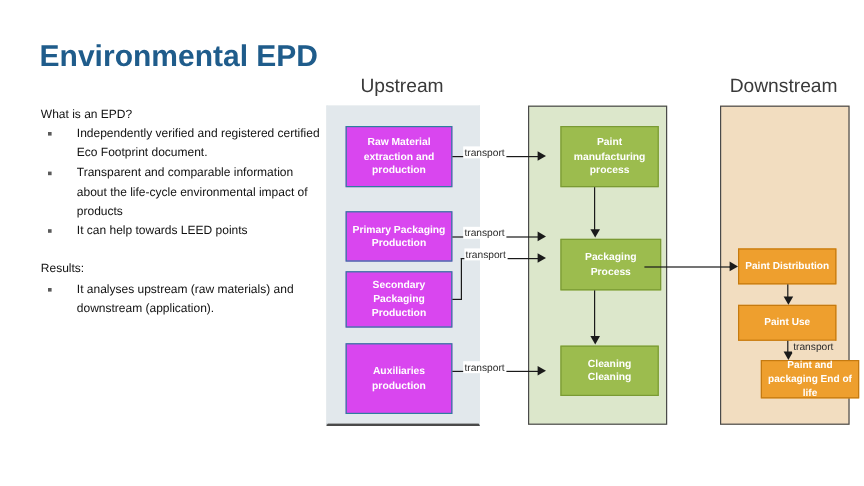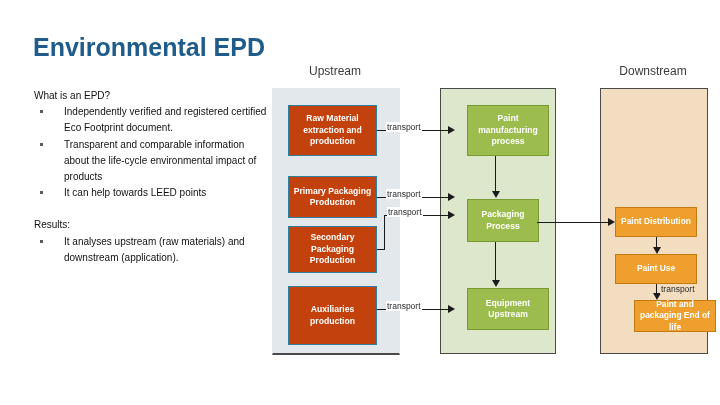--- a/index.html
+++ b/index.html
@@ -34,21 +34,21 @@
     position:absolute;left:6px;top:6px;
     width:3px;height:3px;background:#5a5a5a;
   }
   .spacer{height:16px;}
 
   
   .diagram{position:absolute;left:266px;top:62px;width:448px;height:300px;}
 
   .colhead{
     position:absolute;
-    font-size:12px;color:#3a3a3a;
+    font-size:16px;color:#3a3a3a;
     text-align:center;white-space:nowrap;
   }
 
   .panel{position:absolute;}
   .panel.up{
     left:6px;top:26px;width:126px;height:264px;
     background:#E2E8EC;border:1px solid #E2E8EC;
     border-bottom:2px solid #4a4a4a;
   }
   .panel.core{
@@ -62,21 +62,21 @@
 
   .node{
     position:absolute;
     box-sizing:border-box;
     display:flex;align-items:center;justify-content:center;
     text-align:center;
     color:#ffffff;font-weight:bold;
     line-height:11.5px;
     padding:2px 3px;
   }
-  .node.blue{background:#c2410c;border:1px solid #2E7E9E;font-size:8.6px;}
+  .node.blue{background:#d946ef;border:1px solid #2E7E9E;font-size:8.6px;}
   .node.green{background:#9CBC4E;border:1px solid #7A9A34;font-size:8.6px;margin-left:12px;}
   .node.orange{background:#EE9F2E;border:1px solid #C57A10;font-size:8.4px;}
 
   .conn{position:absolute;background:#1a1a1a;}
   .conn.h{height:1px;}
   .conn.v{width:1px;}
 
   .arrowR{
     position:absolute;width:0;height:0;
     border-top:4px solid transparent;
@@ -125,22 +125,22 @@
     <div class="panel up"></div>
     <div class="panel core"></div>
     <div class="panel down"></div>
 
     <div class="node blue" style="left:22px;top:43px;width:89px;height:51px;">Raw Material extraction and production</div>
     <div class="node blue" style="left:22px;top:114px;width:89px;height:42px;">Primary Packaging Production</div>
     <div class="node blue" style="left:22px;top:164px;width:89px;height:47px;">Secondary Packaging Production</div>
     <div class="node blue" style="left:22px;top:224px;width:89px;height:59px;">Auxiliaries production</div>
 
     <div class="node green" style="left:189px;top:43px;width:82px;height:51px;">Paint manufacturing process</div>
-    <div class="node green" style="left:189px;top:137px;width:72px;height:43px;">Packaging Process</div>
-    <div class="node green" style="left:189px;top:226px;width:82px;height:42px;">Equipment Upstream</div>
+    <div class="node green" style="left:189px;top:137px;width:84px;height:43px;">Packaging Process</div>
+    <div class="node green" style="left:189px;top:226px;width:82px;height:42px;">Cleaning Cleaning</div>
 
     <div class="node orange" style="left:349px;top:145px;width:82px;height:30px;">Paint Distribution</div>
     <div class="node orange" style="left:349px;top:192px;width:82px;height:30px;">Paint Use</div>
     <div class="node orange" style="left:368px;top:238px;width:82px;height:32px;">Paint and packaging End of life</div>
 
     <div class="conn h" style="left:111px;top:68px;width:72px;"></div>
     <div class="arrowR" style="left:182px;top:64px;"></div>
     <div class="tlabel" style="left:120px;top:60px;">transport</div>
 
     <div class="conn h" style="left:111px;top:135px;width:72px;"></div>

